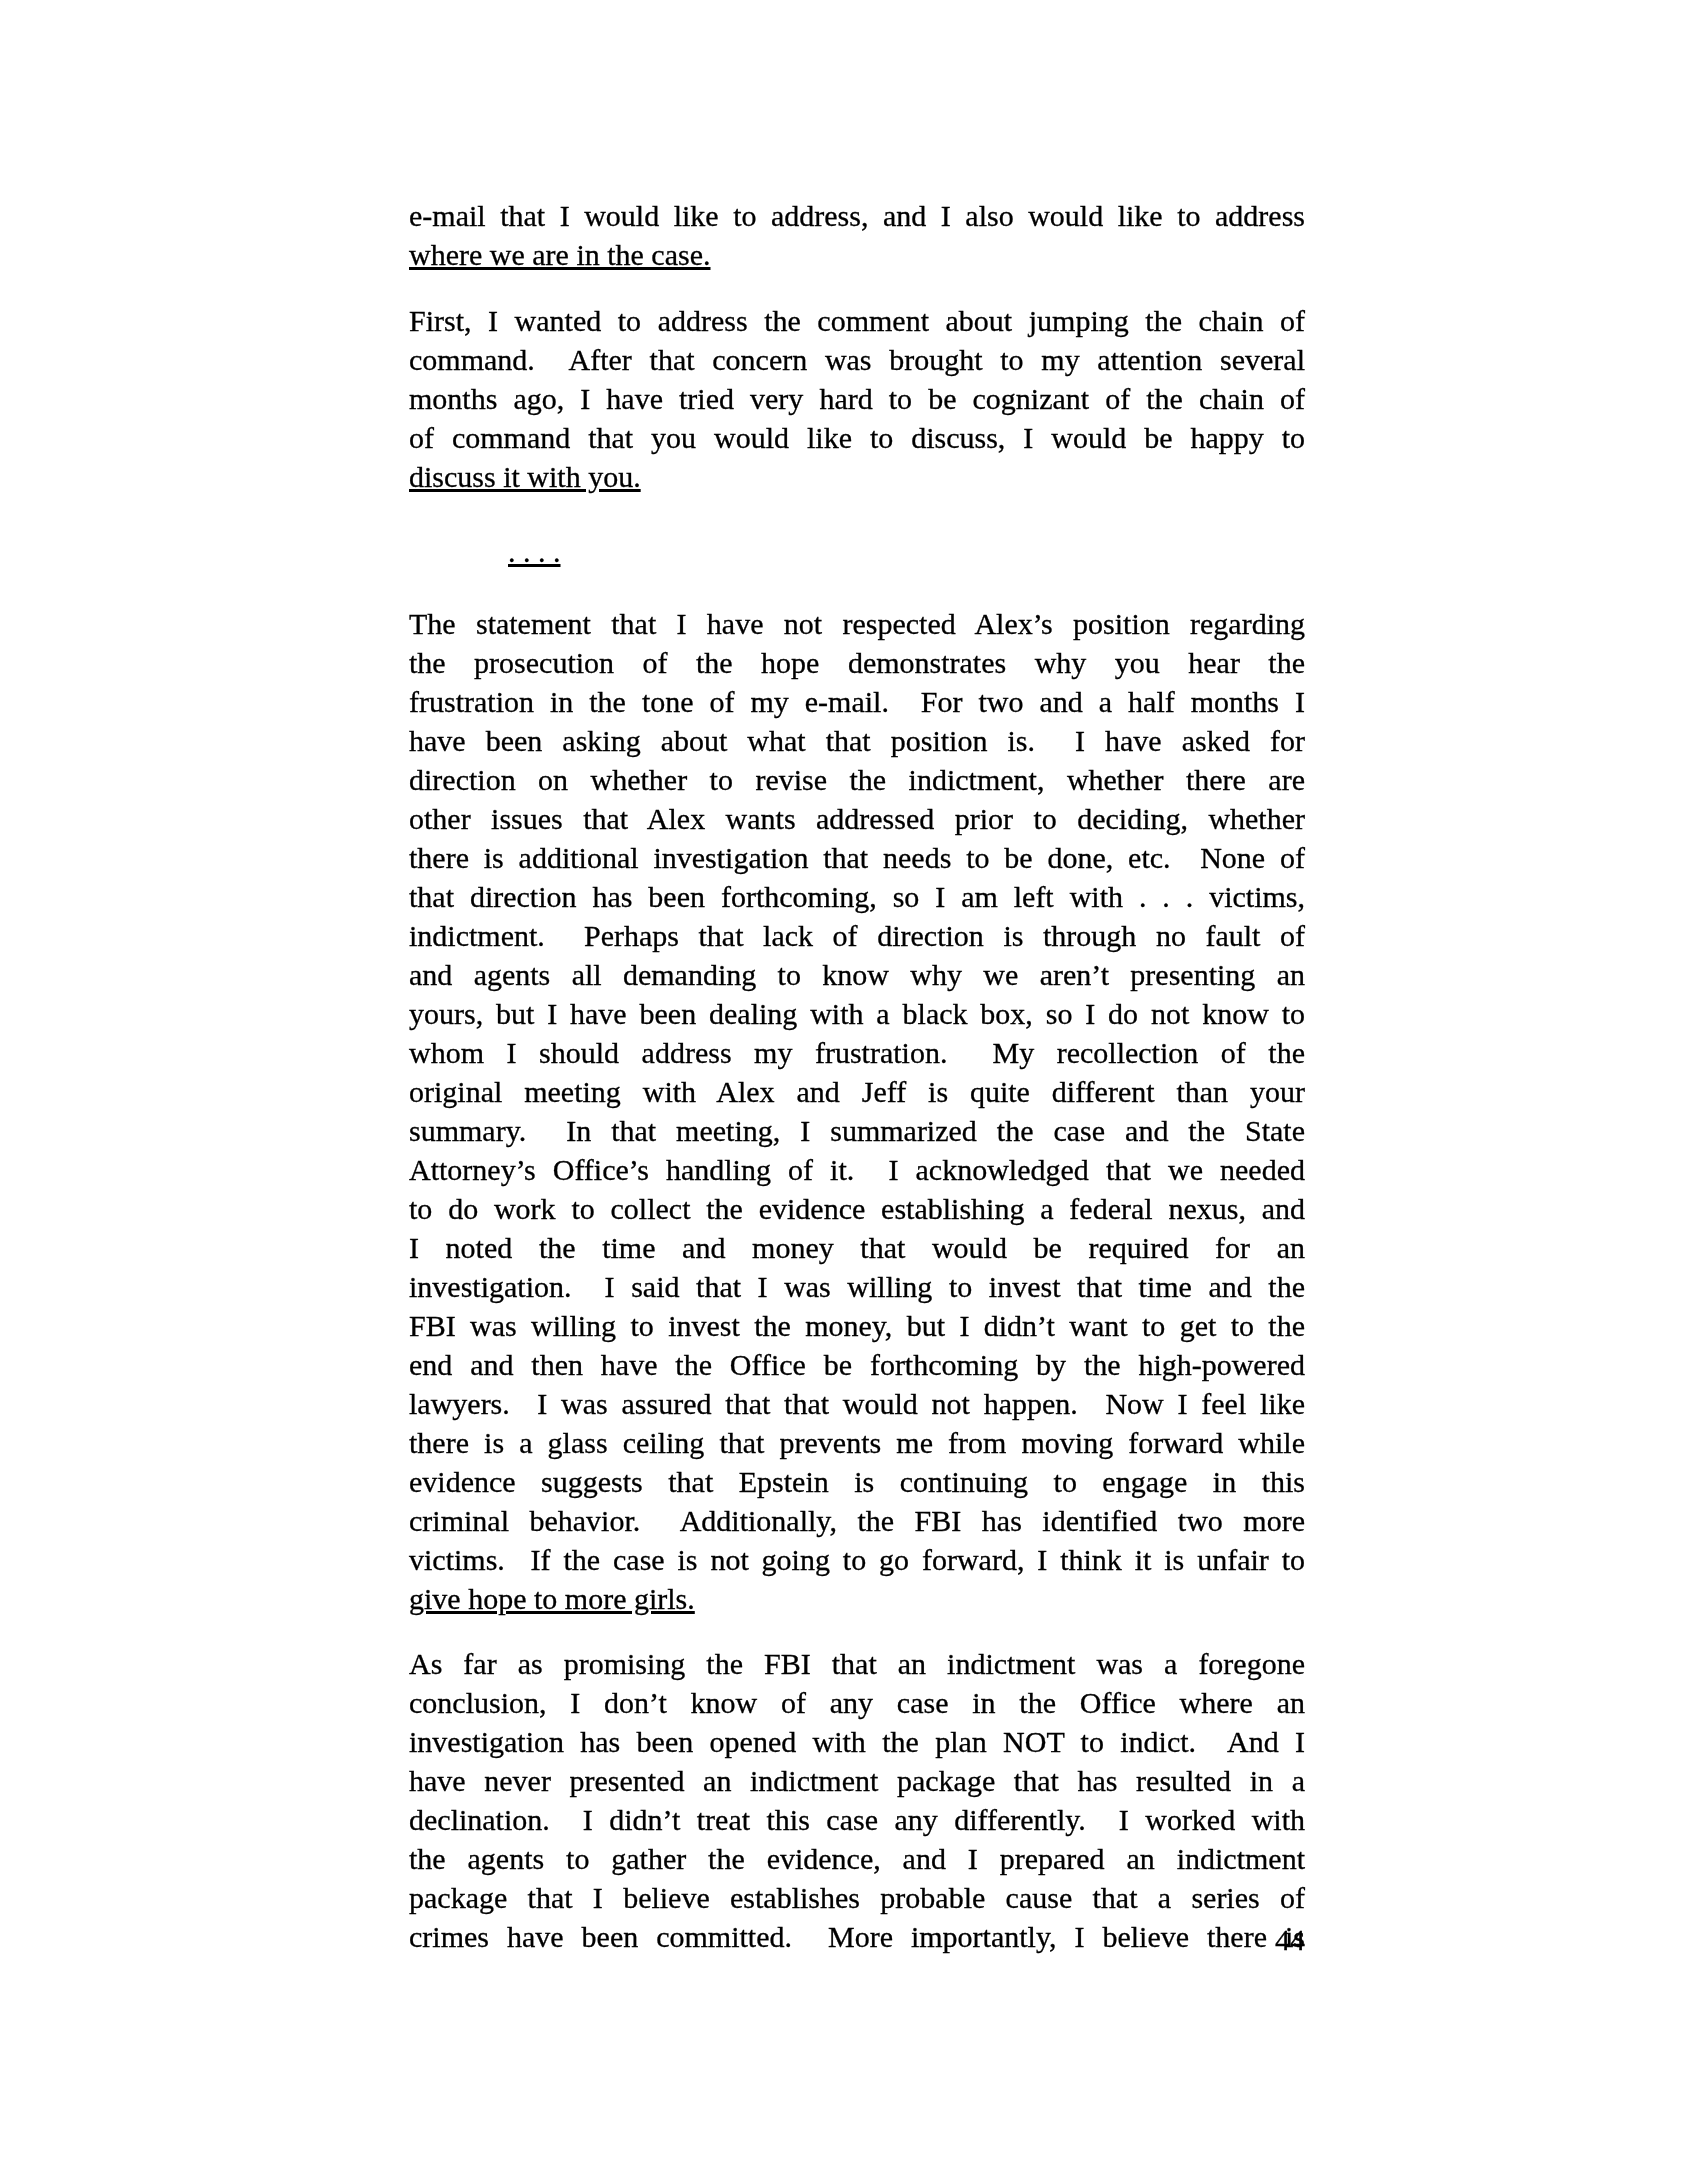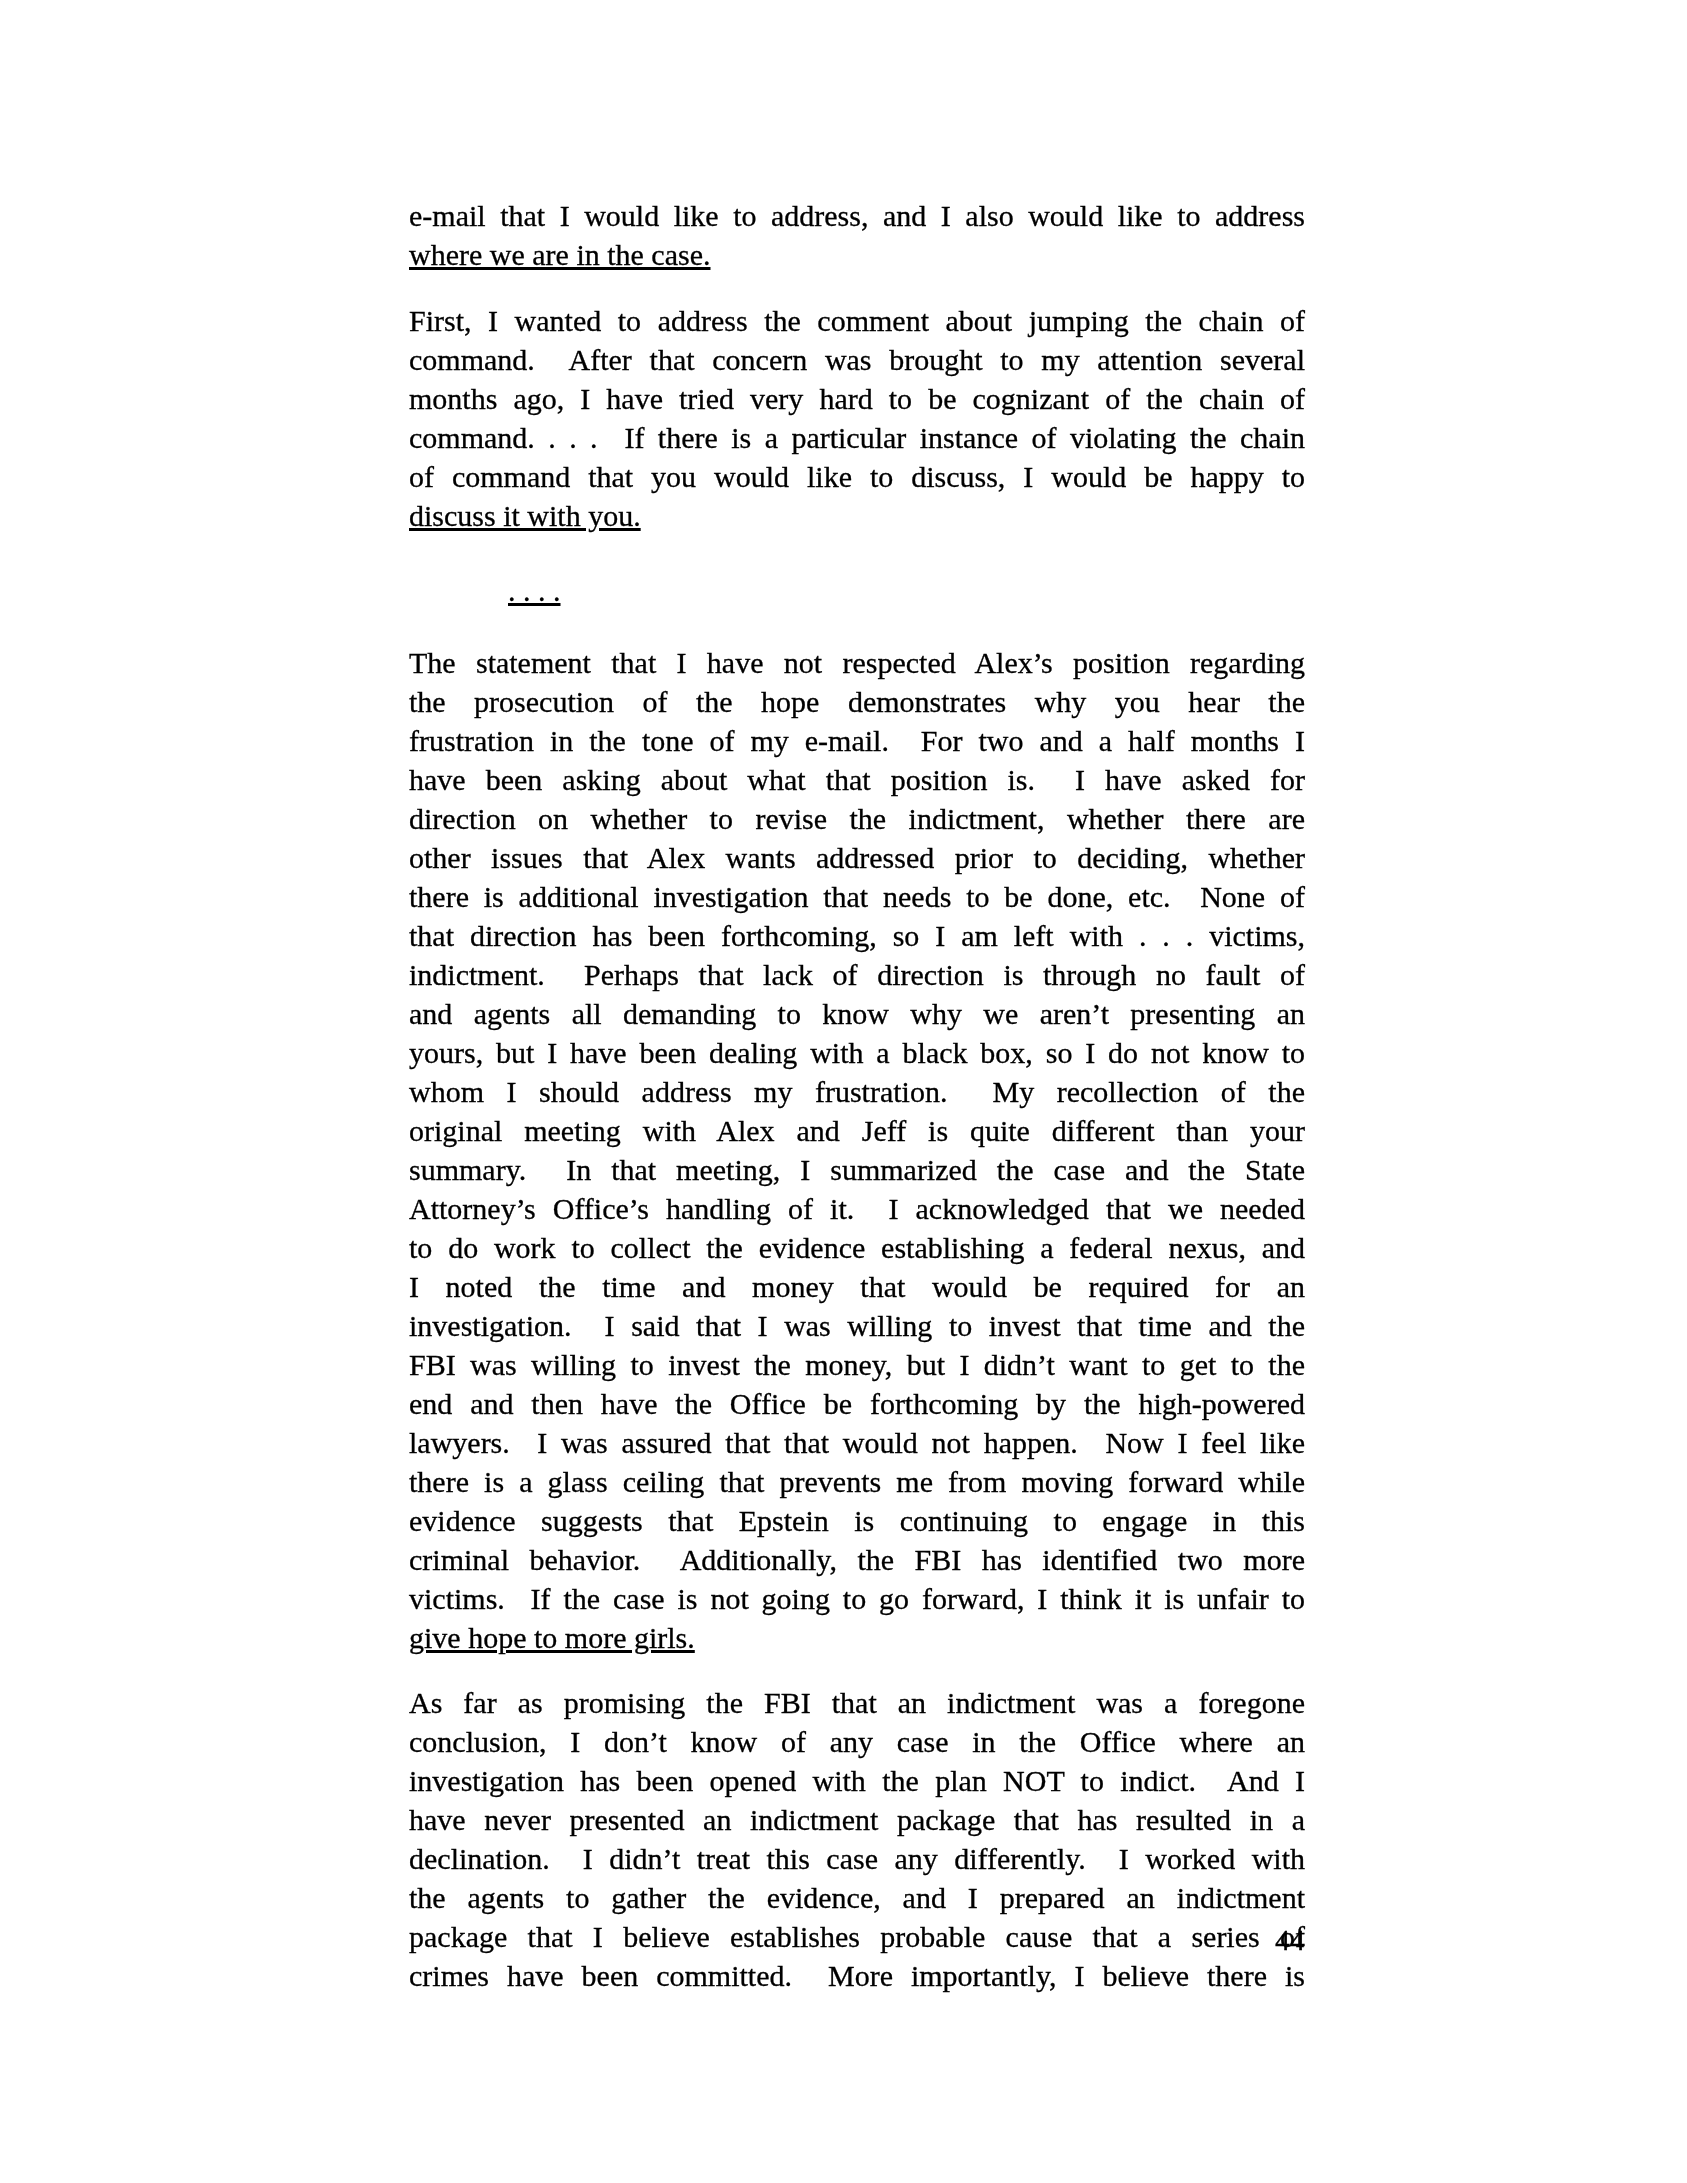--- a/index.html
+++ b/index.html
@@ -57,21 +57,20 @@
 <div class="page">
   <div class="quote-block">
       <div class="para">
         <div class="line">e-mail that I would like to address, and I also would like to address</div>
         <div class="line last">where we are in the case.</div>
       </div>
       <div class="para">
         <div class="line">First, I wanted to address the comment about jumping the chain of</div>
         <div class="line">command.&nbsp; After that concern was brought to my attention several</div>
         <div class="line">months ago, I have tried very hard to be cognizant of the chain of</div>
-        <div class="line">command. . . .&nbsp; If there is a particular instance of violating the chain</div>
         <div class="line">of command that you would like to discuss, I would be happy to</div>
         <div class="line last">discuss it with you.</div>
       </div>
       <div class="para dots">
         <div class="line last">. . . .</div>
       </div>
       <div class="para">
         <div class="line">The statement that I have not respected Alex’s position regarding</div>
         <div class="line">the prosecution of the hope demonstrates why you hear the</div>
         <div class="line">frustration in the tone of my e-mail.&nbsp; For two and a half months I</div>

